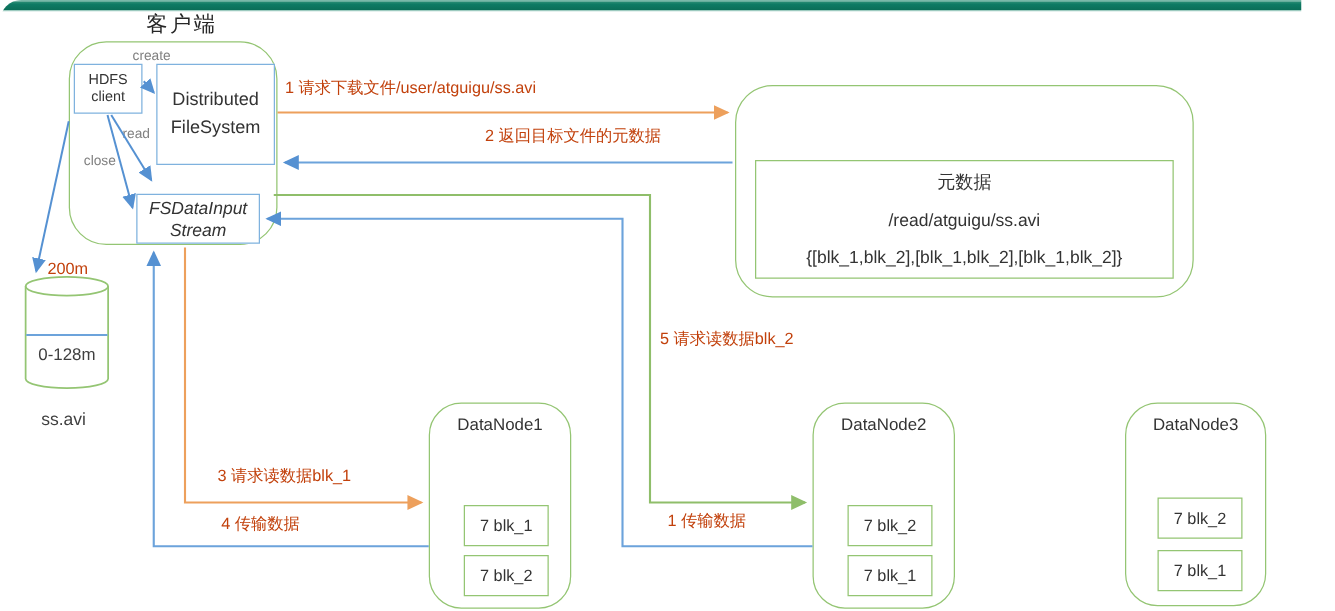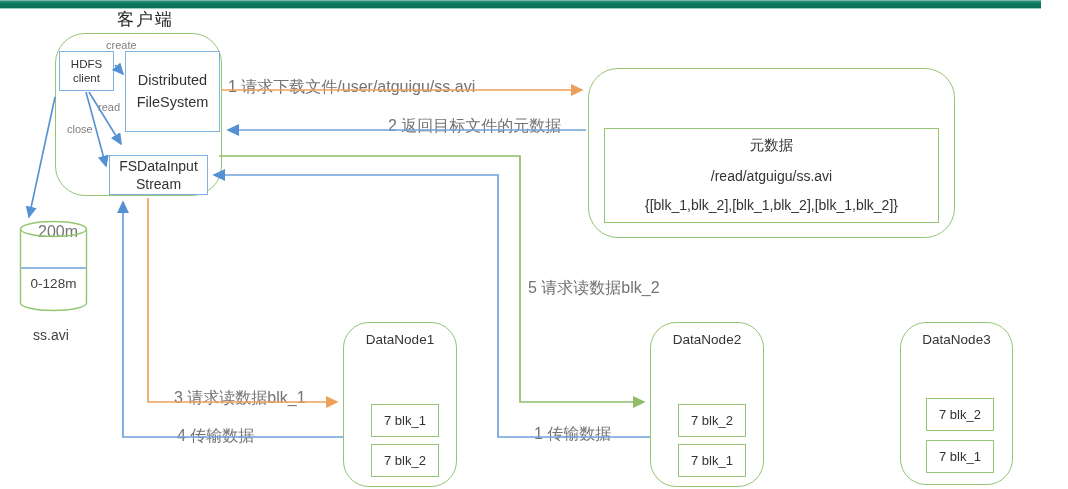--- a/index.html
+++ b/index.html
@@ -1,41 +1,41 @@
 <!DOCTYPE html>
 <html><head>
 <meta charset="utf-8">
 <style>
   html,body{margin:0;padding:0;background:#ffffff;}
   body{font-family:"Liberation Sans","DejaVu Sans",sans-serif;color:#3f3f3f;}
-  #canvas{position:relative;width:1068px;height:489px;background:#ffffff;overflow:hidden;}
+  #canvas{position:relative;width:1068px;height:489px;background:#ffffff;overflow:hidden;border-radius:17px;}
 
   .abs{position:absolute;}
 
   
   .top-bar{left:0;top:0;width:1041px;height:9px;
     background:linear-gradient(#2f9078,#0e7a64 35%,#0b6e58);
     border-top:1px solid #79b8a9;border-bottom:1px solid #9ccabf;box-sizing:border-box;}
 
   
   .g-round{border:1.6px solid #94c573;border-radius:30px;background:transparent;box-sizing:border-box;}
   .g-rect{border:1.4px solid #94c573;background:#ffffff;box-sizing:border-box;}
   .b-rect{border:1.5px solid #7fb2de;background:#ffffff;box-sizing:border-box;}
 
   .center-flex{display:flex;align-items:center;justify-content:center;text-align:center;}
 
-  .lbl{white-space:nowrap;color:#737373;font-size:16px;margin-top:16px;}
+  .lbl{white-space:nowrap;color:#c2410c;font-size:13px;}
   .lbl-sm{white-space:nowrap;color:#808080;font-size:11px;}
 
   .client-title{font-size:17px;color:#262626;letter-spacing:2px;}
 
   .hdfs-box{left:59px;top:51px;width:55px;height:40px;font-size:11.5px;line-height:1.25;color:#333;}
   .dfs-box{left:125px;top:51px;width:95px;height:81px;font-size:14.5px;line-height:1.45;color:#333;}
   .fsdis-box{left:109px;top:155px;width:99px;height:40px;font-size:14px;line-height:1.3;color:#333;
-    word-break:break-all;padding:0 9px;}
+    word-break:break-all;padding:0 9px;font-style:italic;}
 
   .nn-box{left:588px;top:68px;width:367px;height:170px;}
   .nn-title{left:588px;top:74px;width:367px;text-align:center;font-size:14px;color:#333;}
   .meta-box{left:604px;top:128px;width:335px;height:95px;display:flex;flex-direction:column;
     justify-content:space-between;padding:7px 0 9px 0;}
   .meta-line{text-align:center;font-size:14px;color:#333;white-space:nowrap;}
   .meta-title{font-size:14.5px;}
 
   .dn-box{width:114px;height:165px;border-radius:26px;}
   .dn-title{position:absolute;left:0;top:9px;width:100%;text-align:center;font-size:13.5px;color:#333;}

